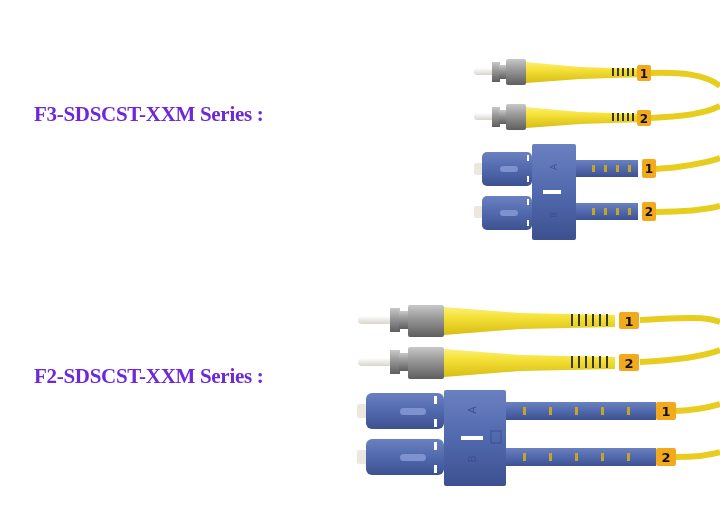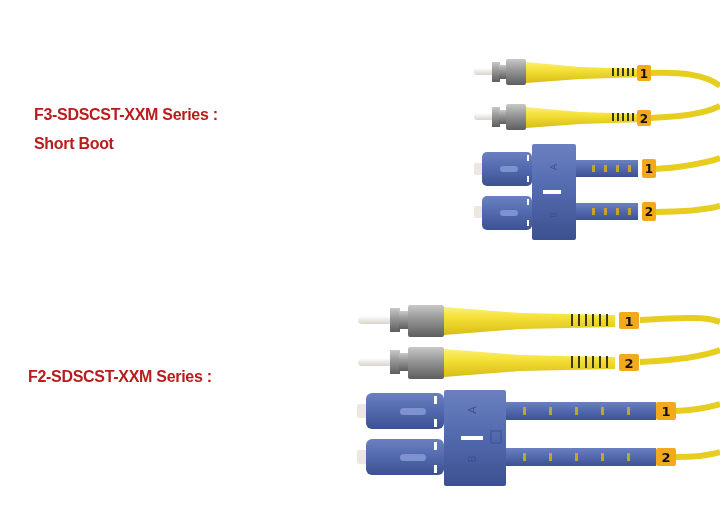--- a/index.html
+++ b/index.html
@@ -1,37 +1,36 @@
 <!DOCTYPE html>
 <html><head>
   <meta charset="utf-8">
   <style>
     html, body { margin: 0; padding: 0; background: #ffffff; }
     body { width: 720px; height: 517px; position: relative; overflow: hidden; font-family: "Liberation Sans", sans-serif; }
     .series-title {
       position: absolute;
-      font-family: Liberation Sans, sans-serif;
+      font-family: Liberation Serif, serif;
       font-weight: bold;
-      font-size: 16px;
+      font-size: 21px;
       line-height: 29px;
-      color: #b91c1c;
+      color: #6d28d9;
       letter-spacing: -0.3px;
     }
     .series-title span { display: block; }
     svg { position: absolute; left: 0; top: 0; }
   </style>
 </head>
 <body>
 
 <div class="series-title" style="left:34px; top:100px;">
   <span>F3-SDSCST-XXM Series :</span>
-  <span>Short Boot</span>
 </div>
 
-<div class="series-title" style="left:28px; top:362px;">
+<div class="series-title" style="left:34px; top:362px;">
   <span>F2-SDSCST-XXM Series :</span>
 </div>
 
 <svg width="720" height="517" viewBox="0 0 720 517">
   <defs>
     <linearGradient id="yel" x1="0" y1="0" x2="0" y2="1">
       <stop offset="0" stop-color="#fbef7a"></stop>
       <stop offset="0.35" stop-color="#f5e23a"></stop>
       <stop offset="1" stop-color="#d8bd14"></stop>
     </linearGradient>

